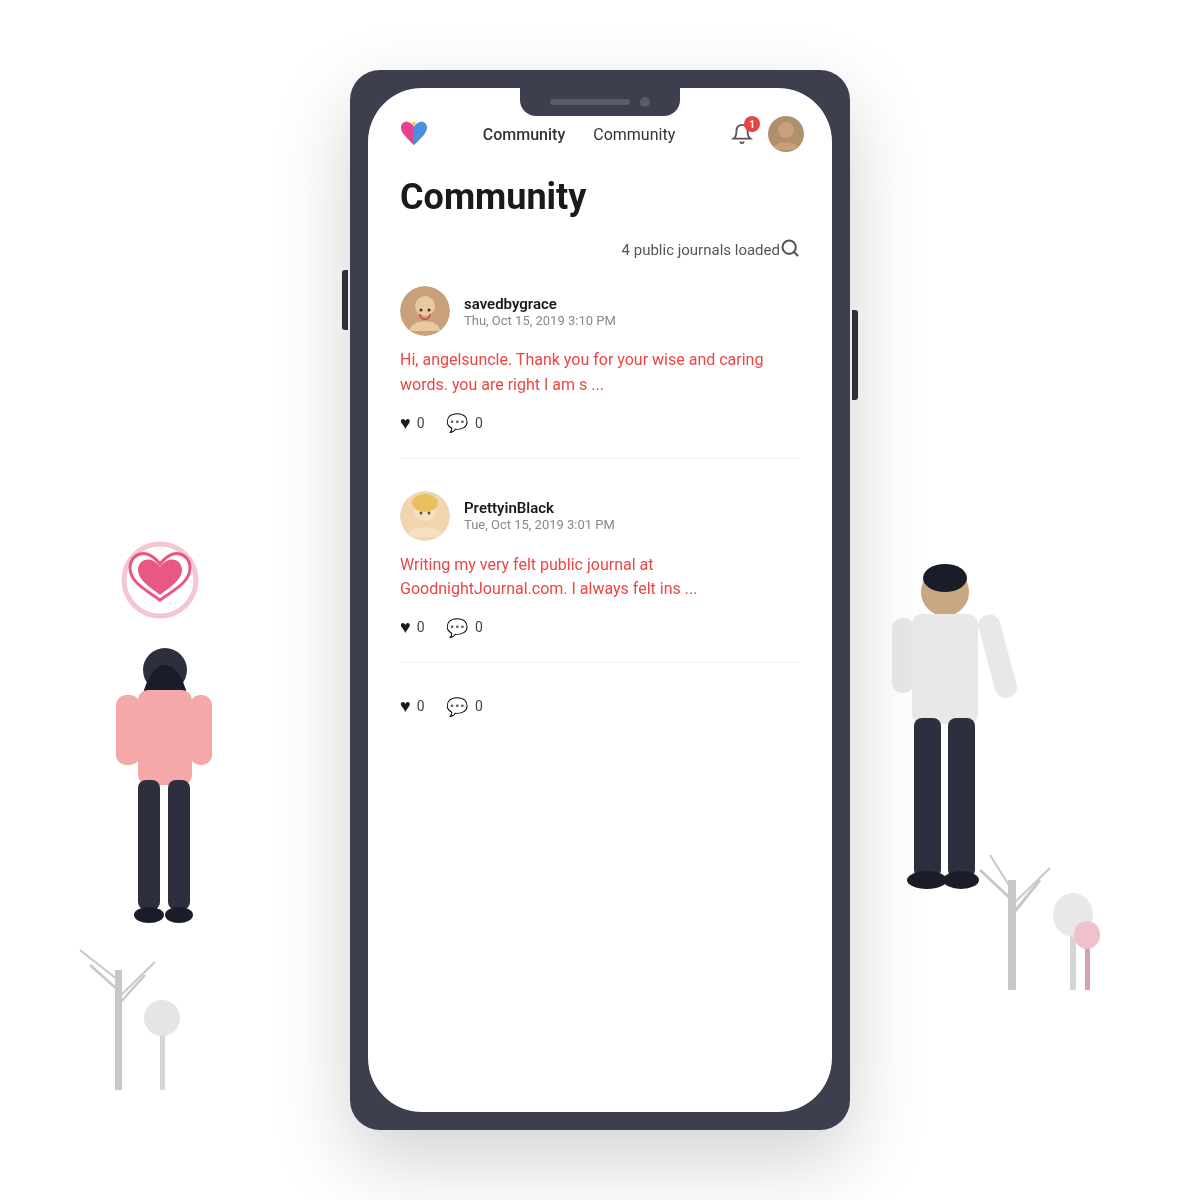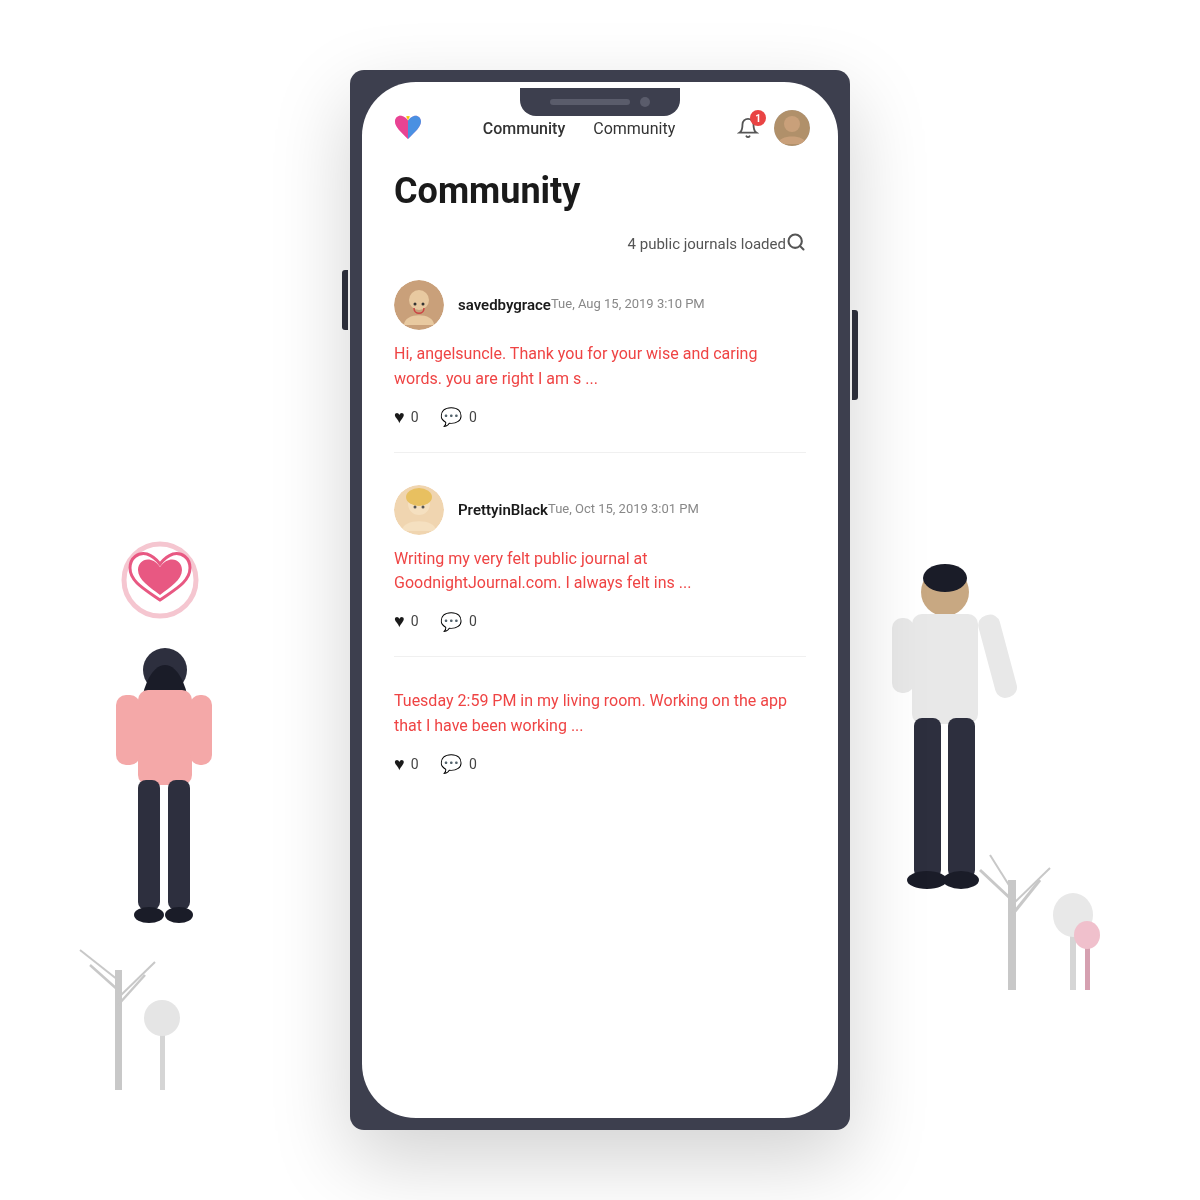--- a/index.html
+++ b/index.html
@@ -61,24 +61,24 @@
       top: 50%;
       transform: translate(-50%, -50%);
       width: 500px;
       height: 1060px;
     }
 
     .phone-shell {
       width: 100%;
       height: 100%;
       background: #3d3f4e;
-      border-radius: 14px;
+      border-radius: 30px;
       position: relative;
       box-shadow: 0 30px 80px rgba(0,0,0,0.18);
-      padding: 12px;
+      padding: 18px;
     }
 
     
     .phone-notch {
       position: absolute;
       top: 18px;
       left: 50%;
       transform: translateX(-50%);
       width: 160px;
       height: 28px;
@@ -257,21 +257,21 @@
     .post-avatar {
       width: 50px;
       height: 50px;
       border-radius: 50%;
       flex-shrink: 0;
       overflow: hidden;
     }
 
     .post-meta {
       display: flex;
-      flex-direction: row;
+      flex-direction: column;
     }
     .post-username {
       font-size: 15px;
       font-weight: 600;
       color: #1a1a1a;
     }
     .post-date {
       font-size: 13px;
       color: #888;
     }
@@ -476,21 +476,21 @@
                     <circle cx="25" cy="25" r="25" fill="#c9a07a"></circle>
                     <circle cx="25" cy="20" r="10" fill="#e8c9a0"></circle>
                     <path d="M10 45 C10 32 40 32 40 45Z" fill="#e8c9a0"></path>
                     <path d="M20 28 C20 35 30 35 30 28" fill="none" stroke="#c44" stroke-width="1.5"></path>
                     <circle cx="21" cy="24" r="1.5" fill="#333"></circle>
                     <circle cx="29" cy="24" r="1.5" fill="#333"></circle>
                   </svg>
         </div>
         <div class="post-meta">
           <span class="post-username">savedbygrace</span>
-          <span class="post-date">Tue, Aug 15, 2019 3:10 PM</span>
+          <span class="post-date">Thu, Oct 15, 2019 3:10 PM</span>
         </div>
       </div>
       <p class="post-body">Hi, angelsuncle. Thank you for your wise and caring words. you are right I am s ...</p>
       <div class="post-actions">
         <div class="action-group">
           <span class="heart-icon">♥</span>
           <span class="action-count">0</span>
         </div>
         <div class="action-group">
           <span class="comment-icon">💬</span>
@@ -521,21 +521,20 @@
           <span class="heart-icon">♥</span>
           <span class="action-count">0</span>
         </div>
         <div class="action-group">
           <span class="comment-icon">💬</span>
           <span class="action-count">0</span>
         </div>
       </div>
     </div>
             <div class="post-card">
-      <p class="post-body">Tuesday 2:59 PM in my living room. Working on the app that I have been working ...</p>
       <div class="post-actions">
         <div class="action-group">
           <span class="heart-icon">♥</span>
           <span class="action-count">0</span>
         </div>
         <div class="action-group">
           <span class="comment-icon">💬</span>
           <span class="action-count">0</span>
         </div>
       </div>

